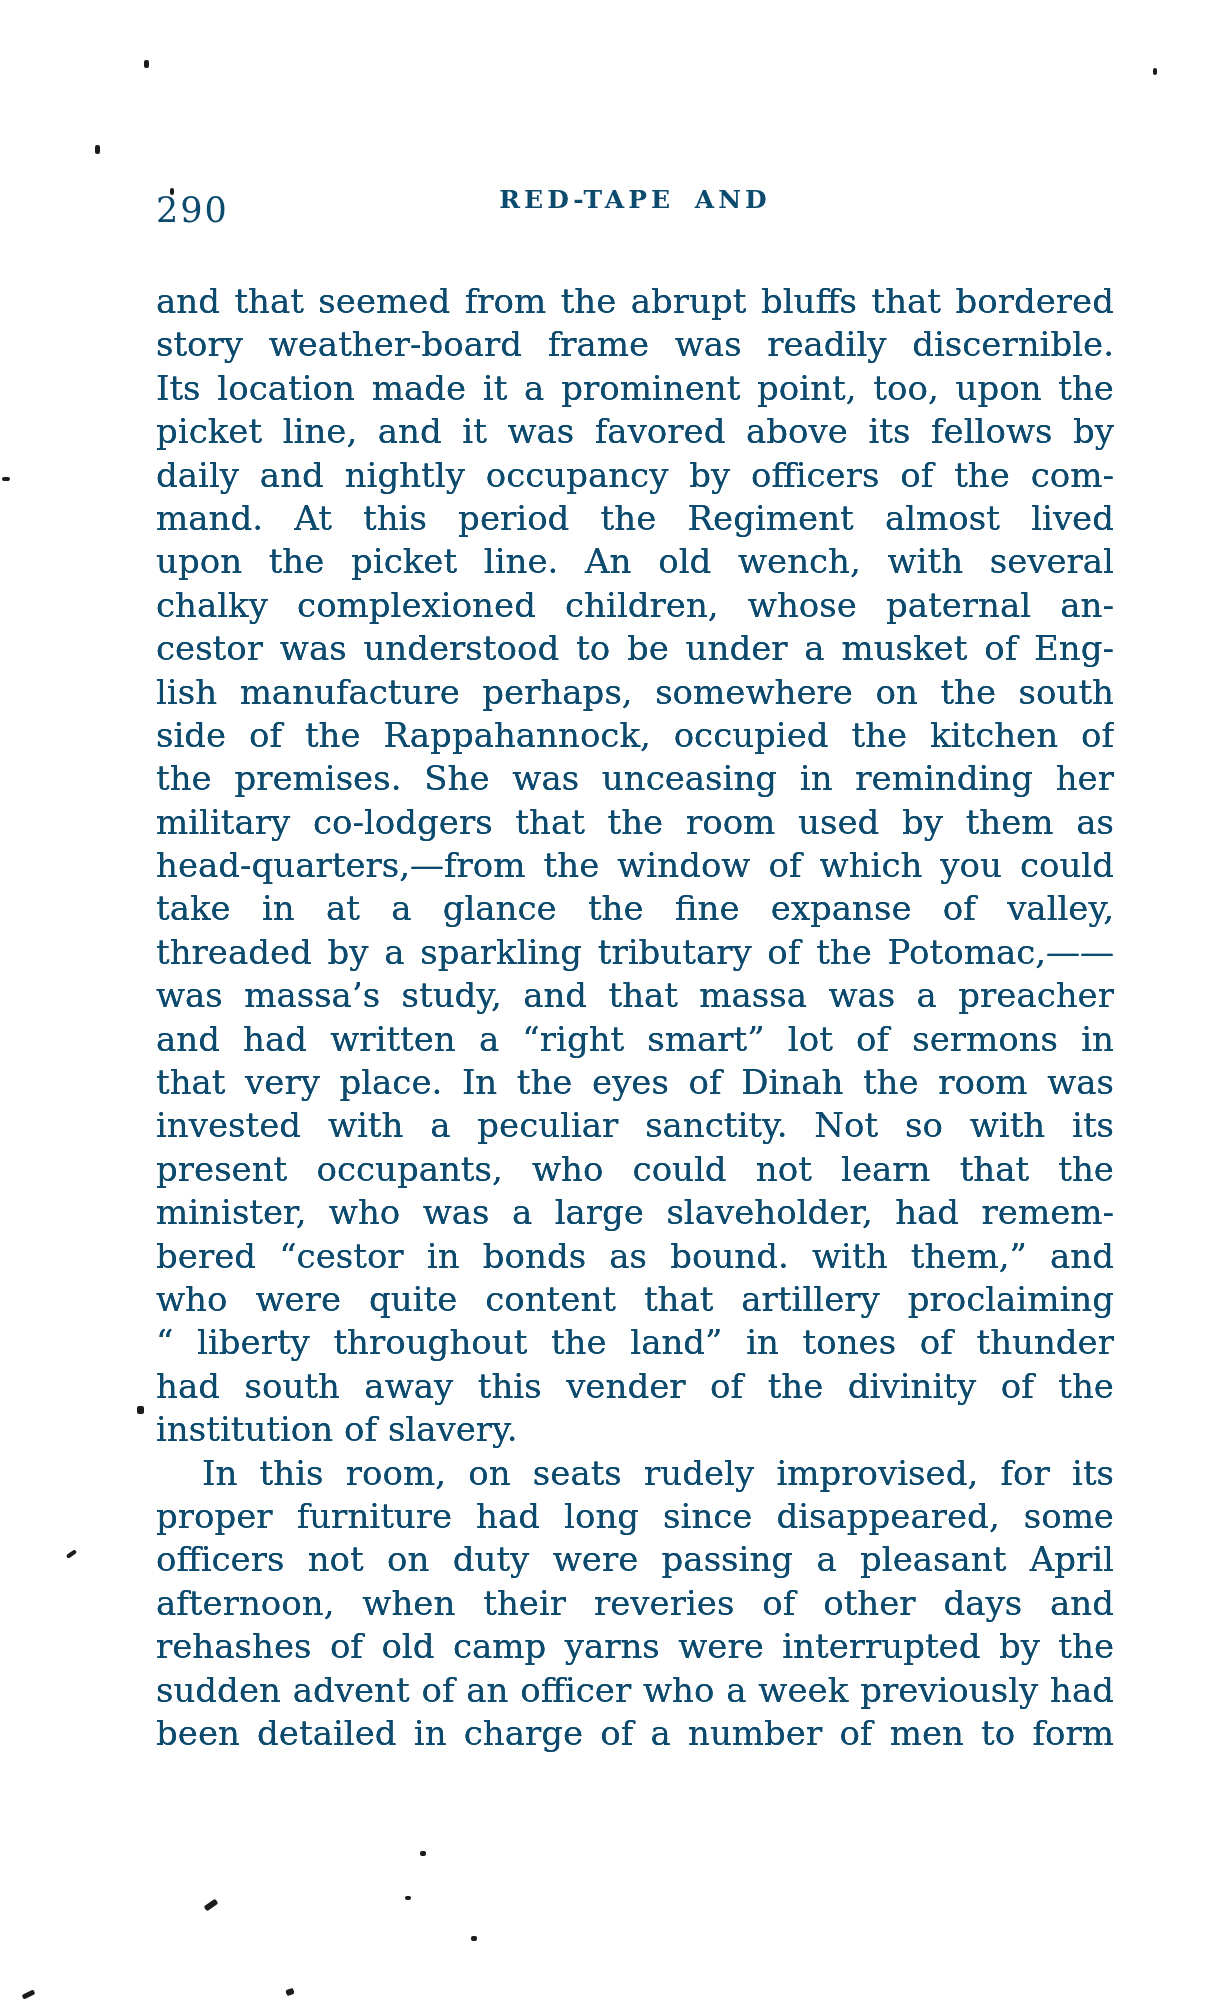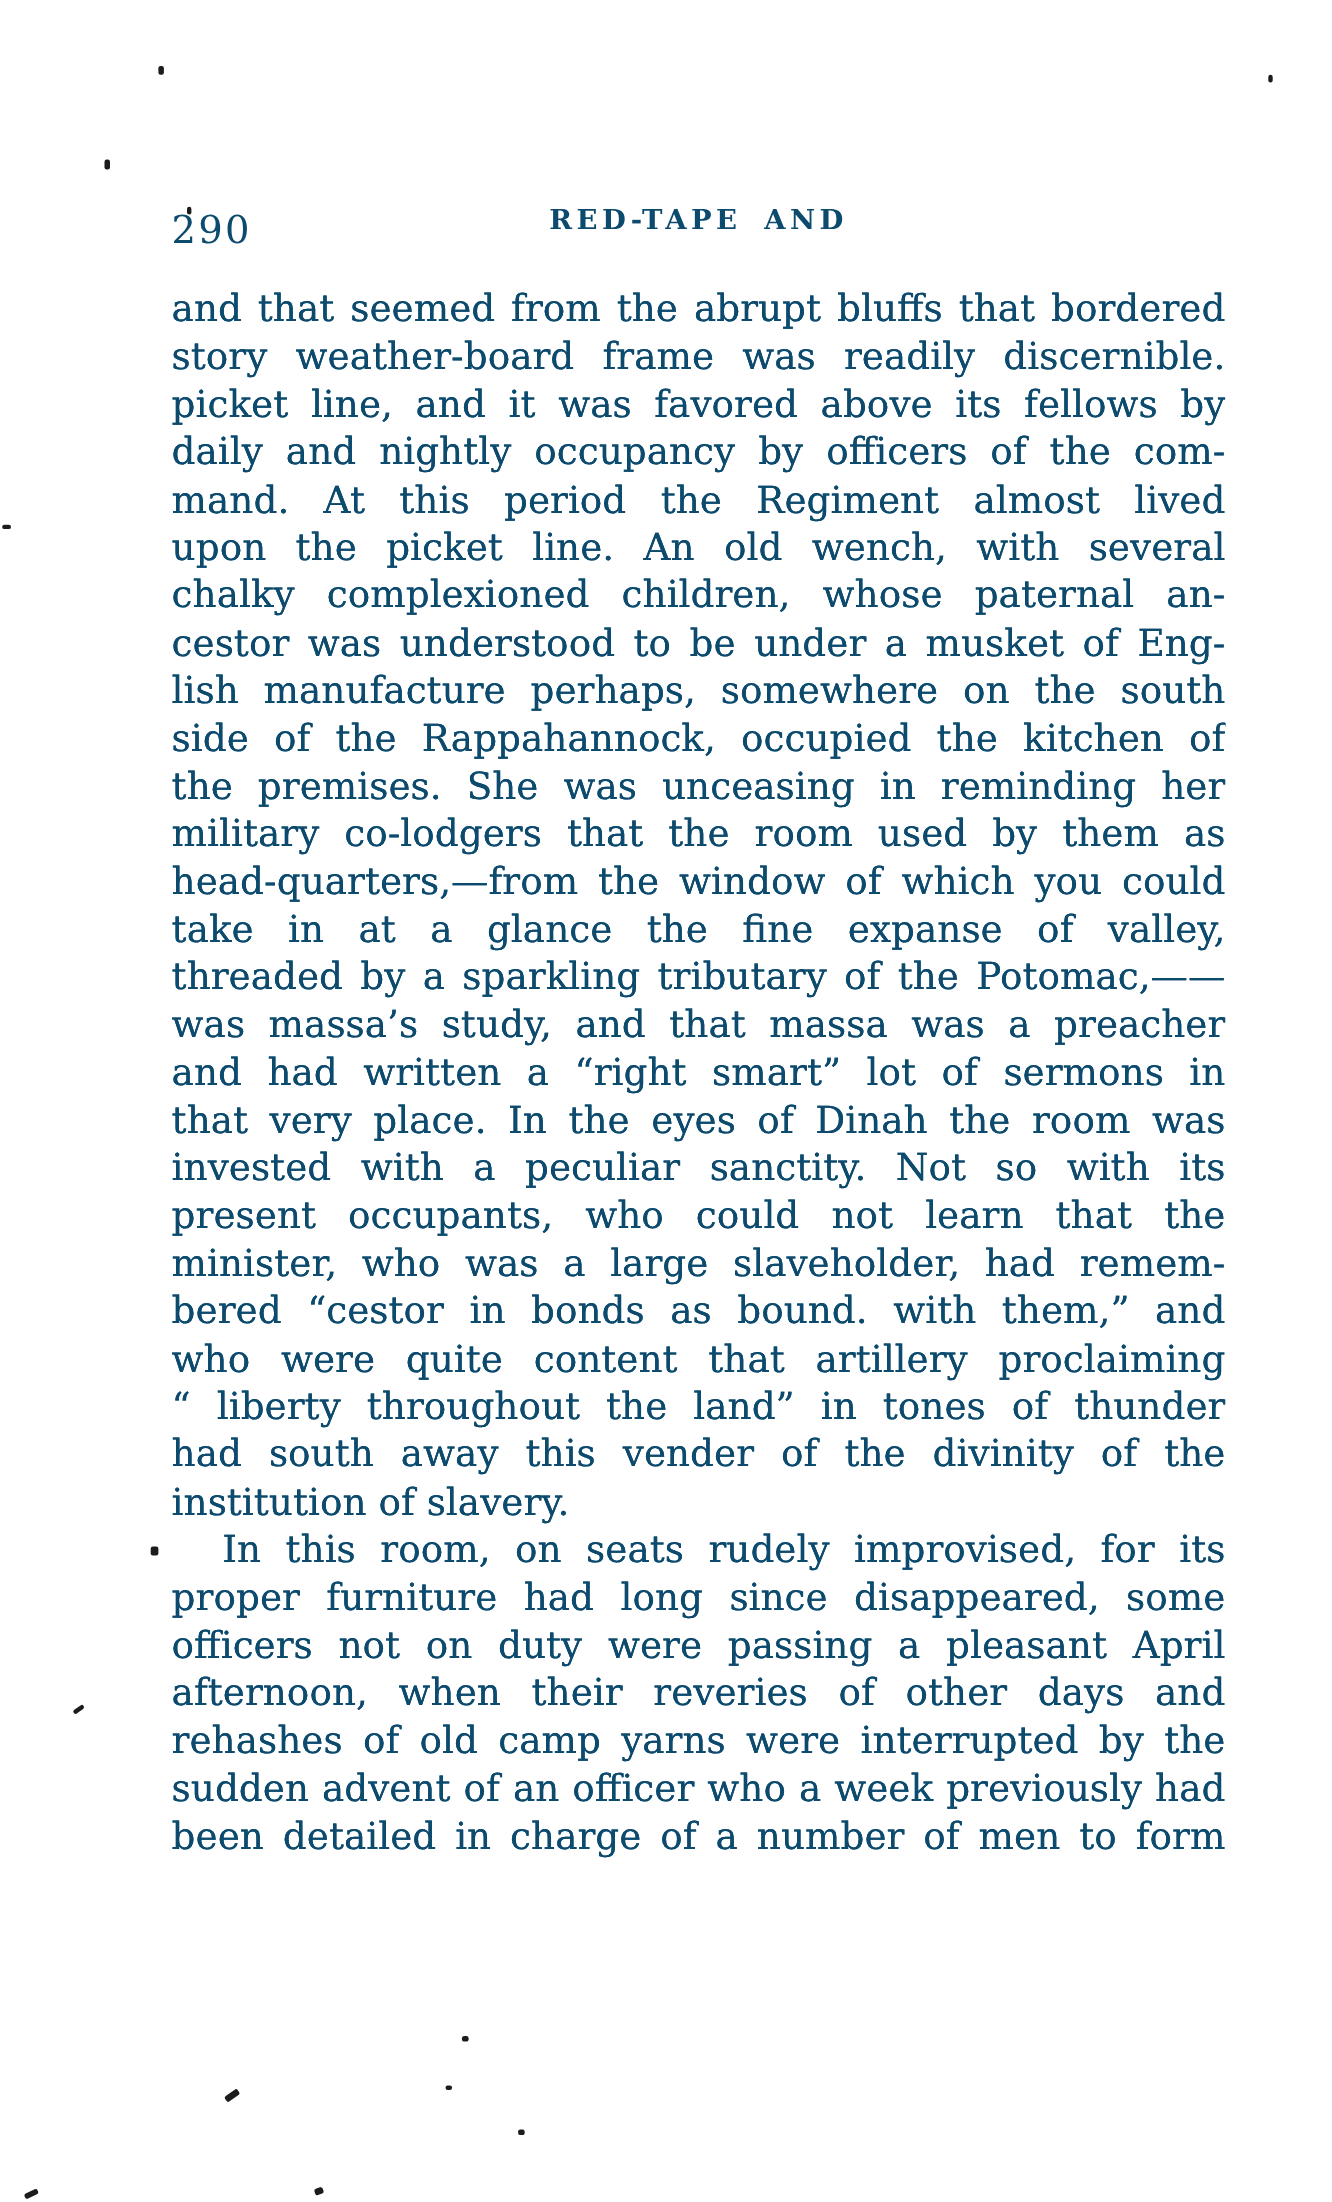--- a/index.html
+++ b/index.html
@@ -21,21 +21,21 @@
     position:absolute;
     left:156px;top:185px;width:958px;
     text-align:center;
     font-size:25px;line-height:30px;
     font-weight:bold;
     letter-spacing:4px;
     word-spacing:8px;
   }
   .body-text{
     position:absolute;
-    left:156px;top:260px;width:958px;
+    left:156px;top:280px;width:958px;
     font-size:34px;
     line-height:43.4px;
     text-shadow:0 0 0.5px currentColor;
   }
   .line{
     height:43.4px;
     overflow:hidden;
     text-align:justify;
     text-align-last:justify;
   }
@@ -55,20 +55,21 @@
 <body>
 
 <div class="page">
 
   <div class="pageno">290</div>
   <div class="running-head">RED-TAPE AND</div>
 
   <div class="body-text">
     <div class="line">and that seemed from the abrupt bluffs that bordered</div>
     <div class="line">story weather-board frame was readily discernible.</div>
+    <div class="line">Its location made it a prominent point, too, upon the</div>
     <div class="line">picket line, and it was favored above its fellows by</div>
     <div class="line">daily and nightly occupancy by officers of the com-</div>
     <div class="line">mand. At this period the Regiment almost lived</div>
     <div class="line">upon the picket line. An old wench, with several</div>
     <div class="line">chalky complexioned children, whose paternal an-</div>
     <div class="line">cestor was understood to be under a musket of Eng-</div>
     <div class="line">lish manufacture perhaps, somewhere on the south</div>
     <div class="line">side of the Rappahannock, occupied the kitchen of</div>
     <div class="line">the premises. She was unceasing in reminding her</div>
     <div class="line">military co-lodgers that the room used by them as</div>

